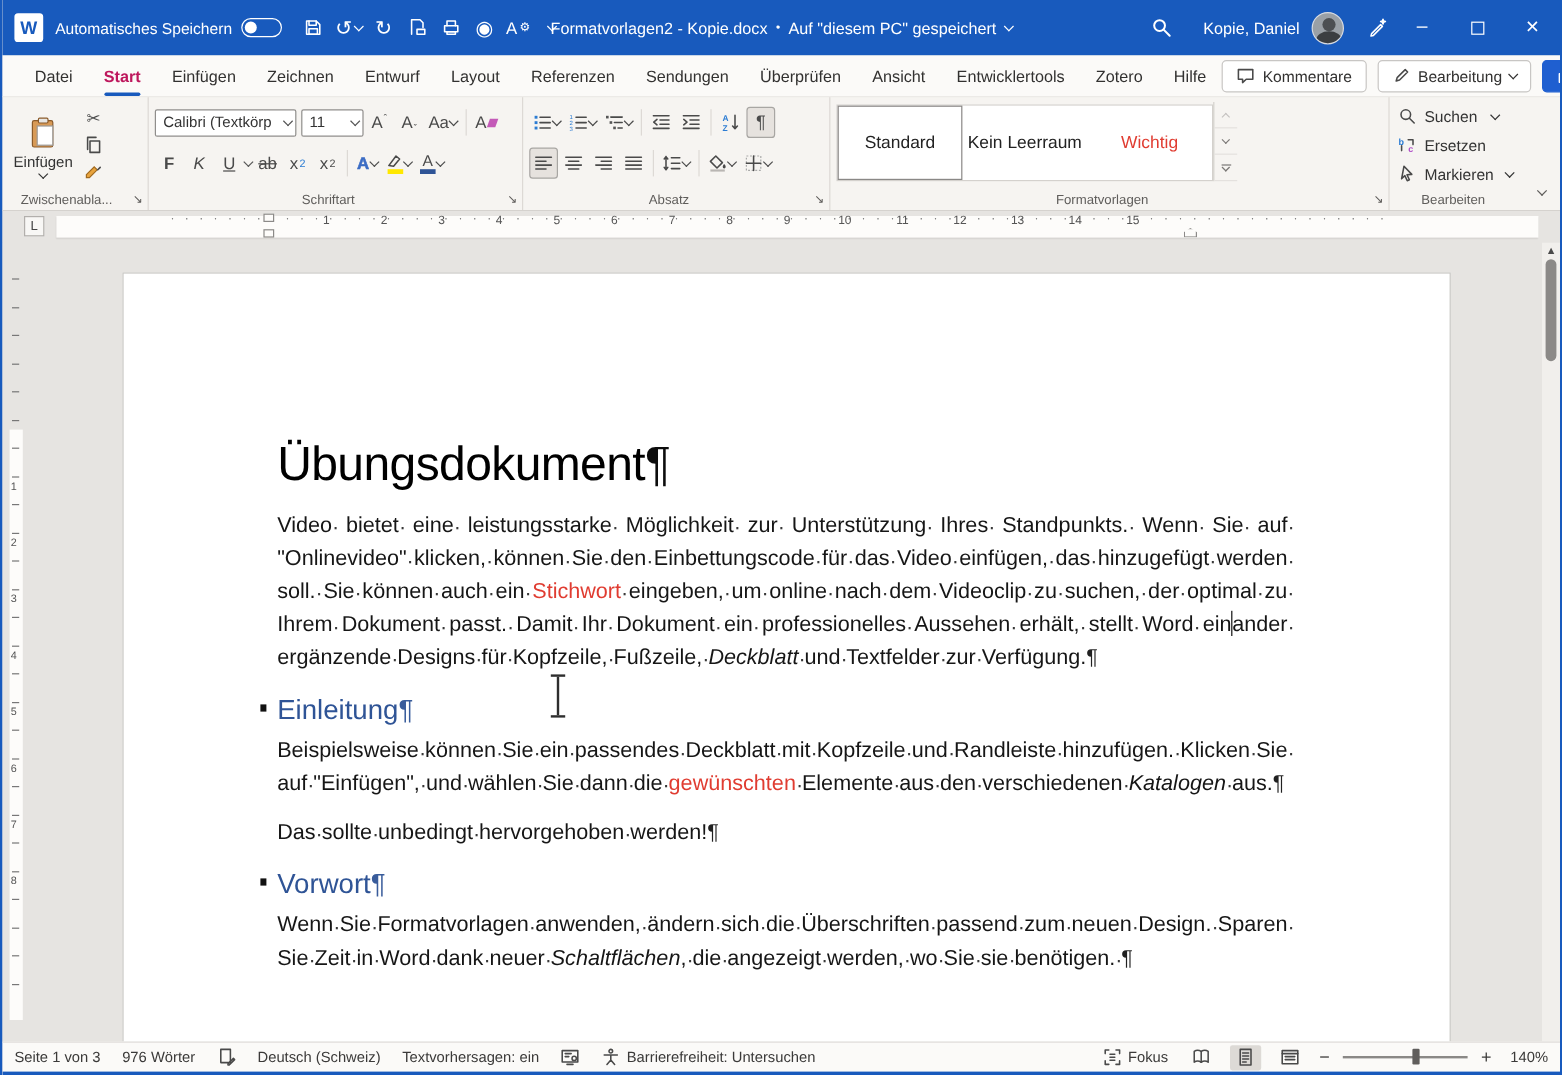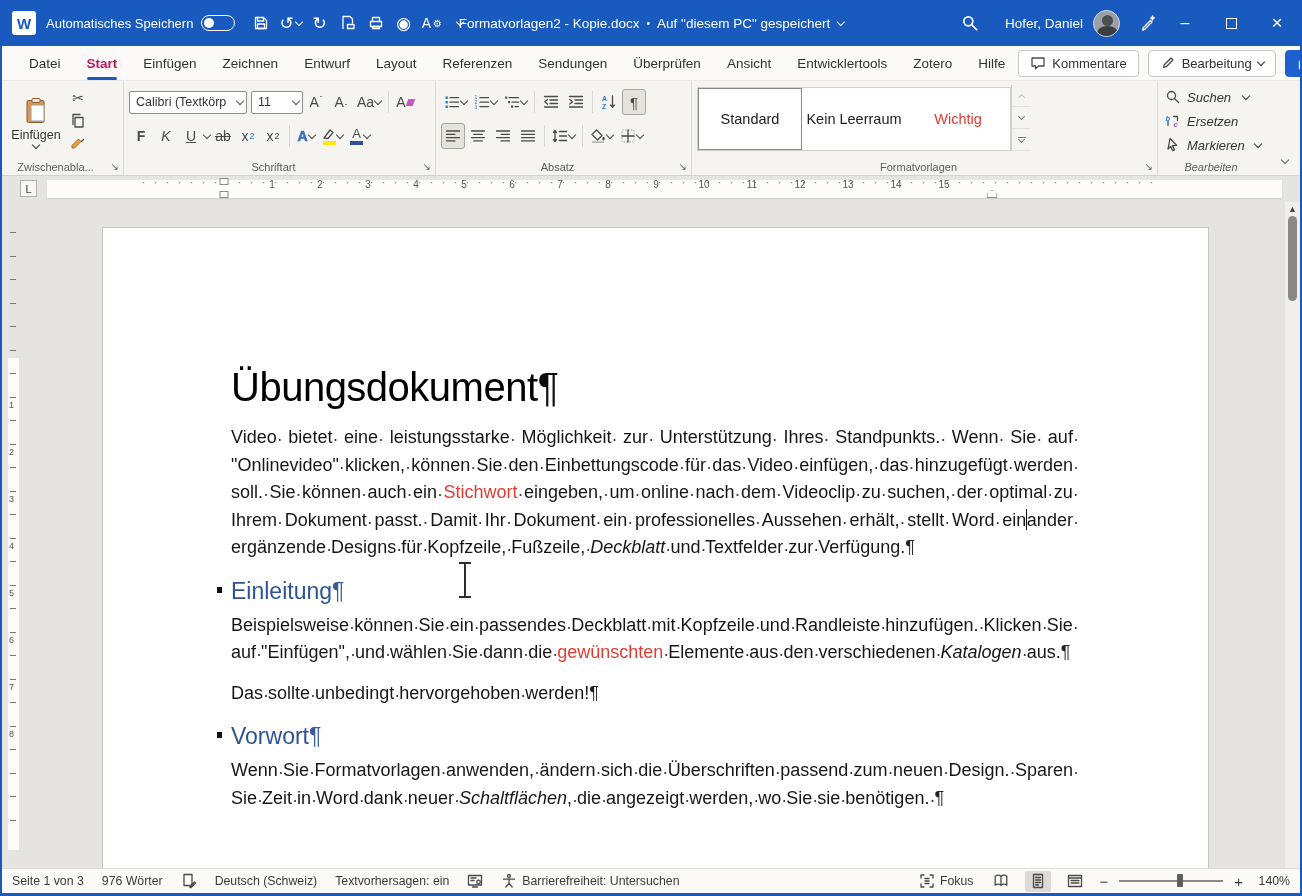--- a/index.html
+++ b/index.html
@@ -181,21 +181,21 @@
     <span>Auf "diesem PC" gespeichert</span>
     <span class="chv"></span>
   </div>
   <div class="tb-right">
     <span>
       <svg class="ic" viewBox="0 0 16 16" style="width:18px;height:18px;">
           <circle class="st" style="stroke:#fff;stroke-width:1.5" cx="6.5" cy="6.5" r="4"></circle>
           <path class="st" style="stroke:#fff;stroke-width:1.5" d="M9.5 9.5L14 14"></path>
         </svg>
     </span>
-    <span class="user">Hofer, Daniel</span>
+    <span class="user">Kopie, Daniel</span>
     <span class="avatar"></span>
     <span class="qbtn" style="margin-left:14px;">
       <svg class="ic" viewBox="0 0 16 16">
           <path class="st" style="stroke:#fff" d="M3 13l7.5-7.5 1.5 1.5L4.5 14.5 2.5 15z"></path>
           <path class="st" style="stroke:#fff" d="M12 2.5l.5-1.5.5 1.5L14.5 3l-1.5.5L12.5 5 12 3.5 10.5 3z"></path>
         </svg>
     </span>
     <span class="winbtn">–</span>
     <span class="winbtn">
         <span class="maxbox"></span>
@@ -467,21 +467,21 @@
               <i></i>
               <span class="chv" style="width:5px;height:5px;"></span>
             </span>
           </span>
       </div>
     </div>
     <span class="glabel full">Formatvorlagen</span>
     <span class="launcher">↘</span>
   </div>
 
-  <div class="rgroup" style="width:118px;border-right:none;font-style:italic;">
+  <div class="rgroup" style="width:118px;border-right:none;">
     <div class="edrow">
       <svg class="ic" viewBox="0 0 16 16">
           <circle class="st" cx="6.5" cy="6.5" r="4"></circle>
           <path class="st" d="M9.5 9.5L13.5 13.5"></path>
         </svg>
       <span>Suchen</span>
         <span class="chv" style="margin-left:6px;"></span>
     </div>
     <div class="edrow">
       <svg class="ic" viewBox="0 0 16 16">

